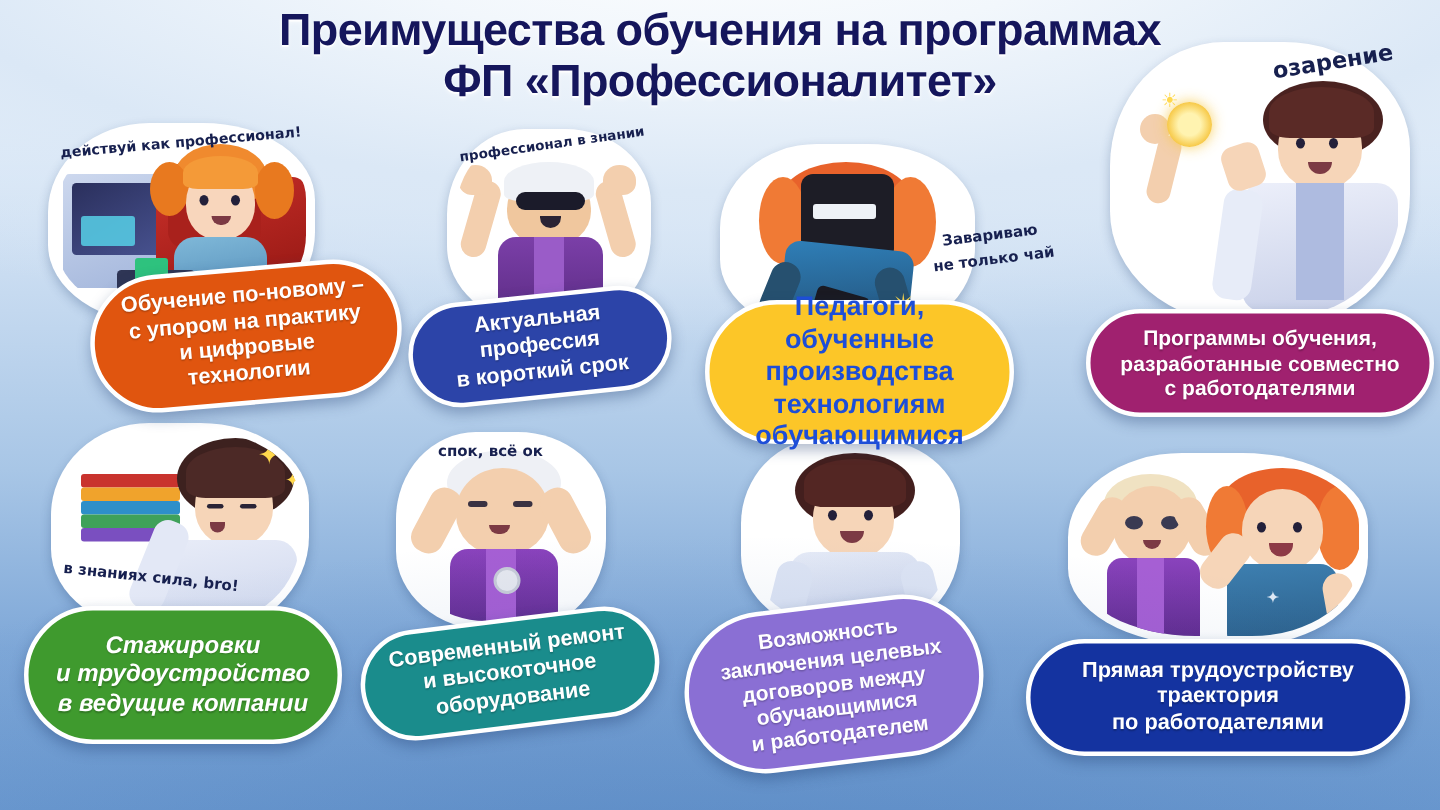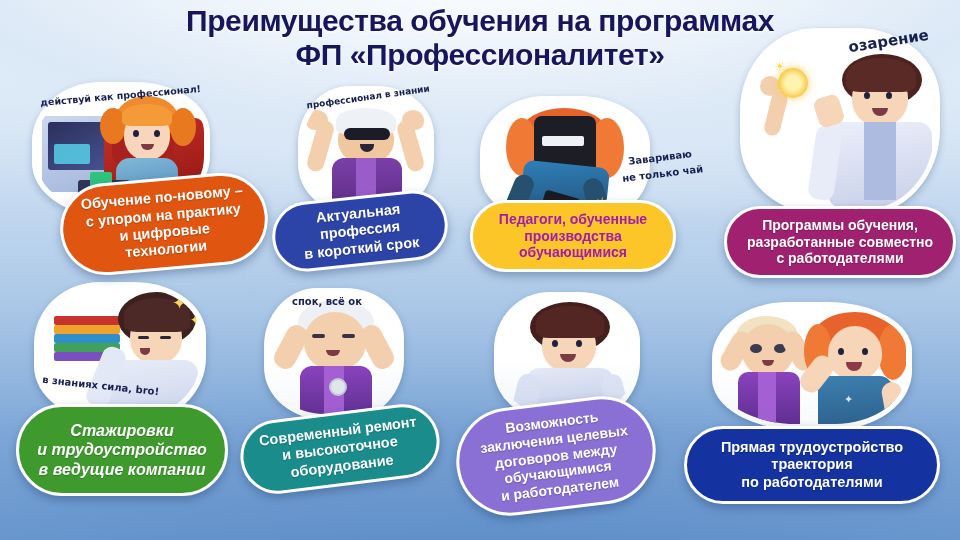--- a/index.html
+++ b/index.html
@@ -145,24 +145,25 @@
         <div class="body" style="left:36px;top:62px;width:86px;height:44px;background:linear-gradient(170deg,#2f7fb8,#24567f);border-radius:10px;transform:rotate(6deg);"></div>
         <div class="arm" style="left:24px;top:72px;width:20px;height:40px;background:#26506f;transform:rotate(22deg);"></div>
         <div class="arm" style="left:100px;top:76px;width:20px;height:40px;background:#26506f;transform:rotate(-16deg);"></div>
         <div style="position:absolute;left:56px;top:92px;width:36px;height:24px;background:#1a1a22;border-radius:4px;transform:rotate(16deg);"></div>
         <div style="position:absolute;left:104px;top:100px;width:30px;height:20px;background:#2f6fa8;border-radius:3px;"></div>
         <div class="sparkle" style="left:108px;top:92px;font-size:20px;">✴</div>
       </div>
     </div>
     <div class="handnote" style="left:162px;top:56px;font-size:10px;transform:rotate(-7deg);">Завариваю</div>
     <div class="handnote" style="left:156px;top:72px;font-size:10px;transform:rotate(-7deg);">не только чай</div>
-    <div class="pill" style="left:4px;top:104px;width:206px;height:72px;background:#fcc628;color:#a21caf;text-shadow:none;font-size:14px;">
+    <div class="pill" style="left:4px;top:104px;width:206px;height:96px;background:#fcc628;color:#1d4ed8;text-shadow:none;font-size:18px;">
       <div>
         <div>Педагоги, обученные</div>
         <div>производства</div>
+        <div>технологиям</div>
         <div>обучающимися</div>
       </div>
     </div>
   </div>
 
   <div class="card" style="left:700px;top:28px;width:256px;height:250px;">
     <div class="art" style="left:40px;top:0;width:200px;height:188px;">
       <div class="art-inner">
         <div style="position:absolute;left:14px;top:42px;width:20px;height:20px;background:#f3cfae;border-radius:50%;"></div>
         <div class="arm" style="left:22px;top:56px;width:16px;height:46px;background:#f3cfae;transform:rotate(14deg);"></div>
@@ -292,20 +293,20 @@
         <div class="eye" style="left:144px;top:40px;"></div>
         <div class="mouth" style="left:128px;top:54px;width:16px;height:9px;background:#8d3a46;"></div>
         <div class="body" style="left:100px;top:68px;width:74px;height:58px;background:linear-gradient(175deg,#3d7fb0,#2a5c86);border-radius:12px;"></div>
         <div class="arm" style="left:88px;top:46px;width:22px;height:40px;background:#f6d5b8;transform:rotate(38deg);"></div>
         <div class="arm" style="left:166px;top:74px;width:20px;height:46px;background:#f6d5b8;transform:rotate(-10deg);"></div>
         <div class="sparkle" style="left:126px;top:86px;font-size:11px;color:#dfe9f5;">✦</div>
       </div>
     </div>
     <div class="pill" style="left:8px;top:124px;width:256px;height:78px;background:#1433a0;font-size:14.5px;">
       <div>
-        <div>Прямая трудоустройство</div>
+        <div>Прямая трудоустройству</div>
         <div>траектория</div>
         <div>по работодателями</div>
       </div>
     </div>
   </div>
 
 </div>
 
 </body></html>

